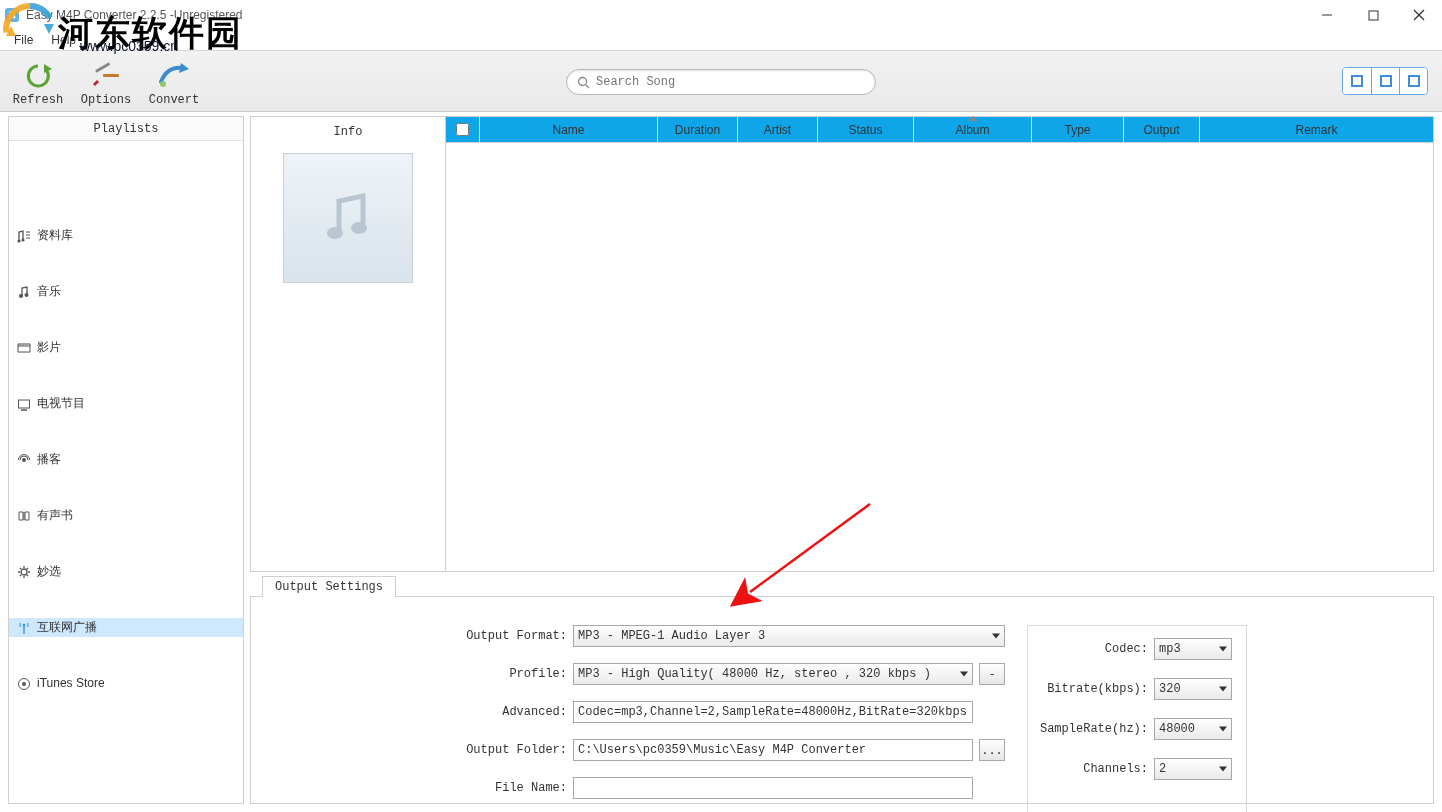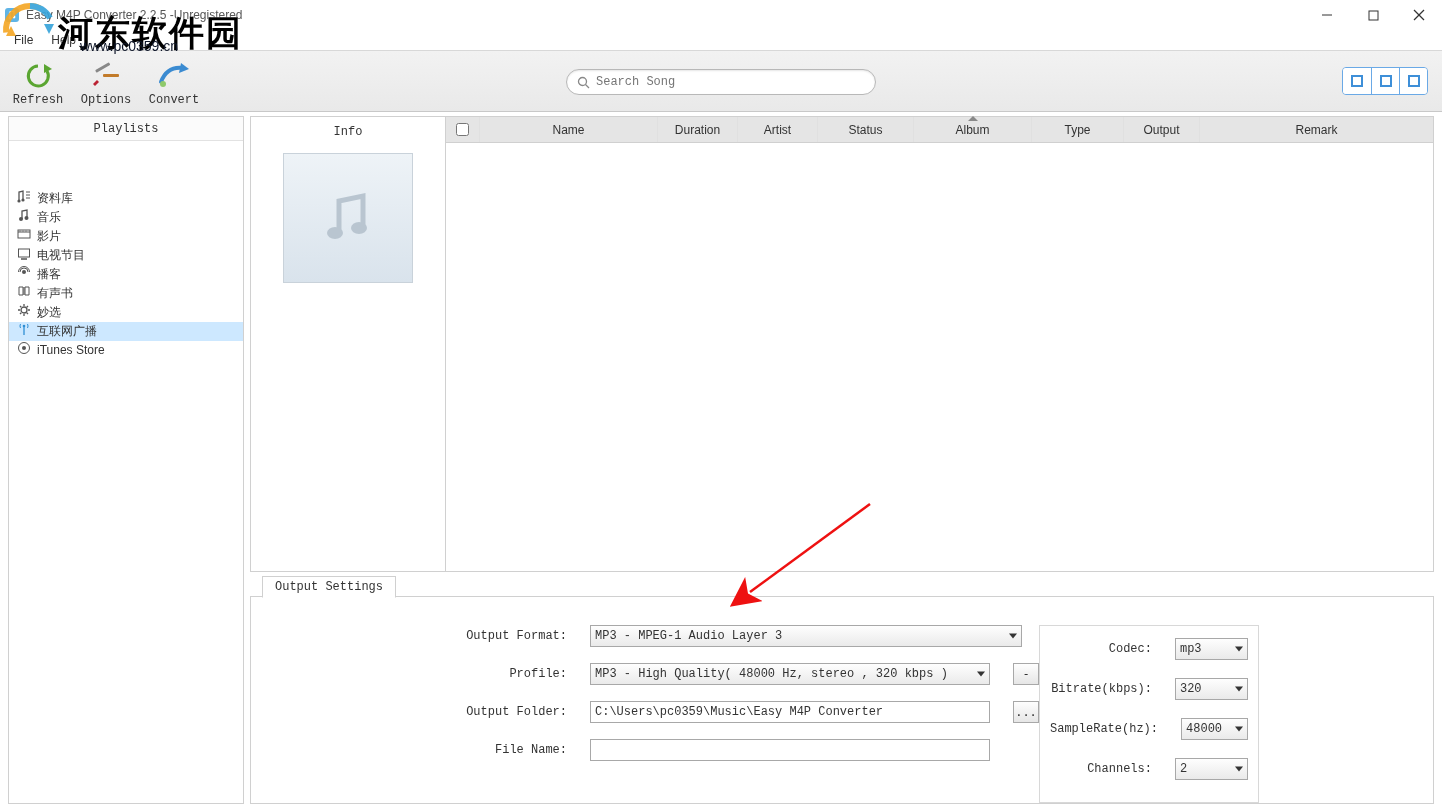--- a/index.html
+++ b/index.html
@@ -118,22 +118,23 @@
   font-family: Consolas, "Courier New", monospace;
   border-bottom: 1px solid #e2e2e2;
   background: #fbfbfb;
 }
 .playlist {
   flex: 1; overflow: auto;
 }
 .pl-item {
   height: 19px; line-height: 19px;
   padding-left: 6px;
-  display: flex; align-items: flex-start;
+  display: flex; align-items: center;
   cursor: default;
+  margin-top: 37px;
 }
 .pl-item.selected { background: #cde8ff; font-family: Liberation Serif, serif; }
 .pl-item .pl-icon { width: 18px; display:inline-flex; align-items:center; justify-content:center;}
 .pl-item .pl-label { margin-left: 4px; font-size: 12px; }
 
 
 .content {
   flex: 1;
   display: flex;
   flex-direction: column;
@@ -165,21 +166,21 @@
 
 .track-table {
   flex: 1;
   border-left: 1px solid #d0d0d0;
   display: flex; flex-direction: column;
 }
 .thead {
   height: 26px;
   display: flex;
   border-bottom: 1px solid #d0d0d0;
-  background: #e5e5e5;
+  background: #0ea5e9;
   position: relative;
 }
 .th {
   border-right: 1px solid #e0e0e0;
   display: flex; align-items: center; justify-content: center;
   font-size: 12px;
   color: #333;
   position: relative;
 }
 .th.sort::after {
@@ -217,21 +218,20 @@
 .settings-grid {
   display: flex;
 }
 .left-settings {
   flex: 1;
   padding-left: 180px;
 }
 .form-row {
   display: flex; align-items: center;
   margin-bottom: 16px;
-  gap: 17px;
 }
 .form-row label {
   width: 120px; text-align: right; margin-right: 6px;
   font-family: Consolas, "Courier New", monospace;
   font-size: 12px;
 }
 .combo, .textfield {
   height: 22px;
   border: 1px solid #a8a8a8;
   background: #fff;
@@ -538,20 +538,26 @@
             </div>
             <div class="form-row">
               <label>Profile:</label>
               <div class="combo" style="width:400px">
                 <span>MP3 - High Quality( 48000 Hz, stereo , 320 kbps  )</span>
                 <span class="caret"></span>
               </div>
               <div class="small-btn">-</div>
             </div>
             <div class="form-row">
+              <label>Advanced:</label>
+              <div class="textfield" style="width:400px">
+                <span>Codec=mp3,Channel=2,SampleRate=48000Hz,BitRate=320kbps</span>
+              </div>
+            </div>
+            <div class="form-row">
               <label>Output Folder:</label>
               <div class="textfield" style="width:400px">
                 <span>C:\Users\pc0359\Music\Easy M4P Converter</span>
               </div>
               <div class="small-btn">...</div>
             </div>
             <div class="form-row">
               <label>File Name:</label>
               <div class="textfield" style="width:400px">
                 <span></span>

